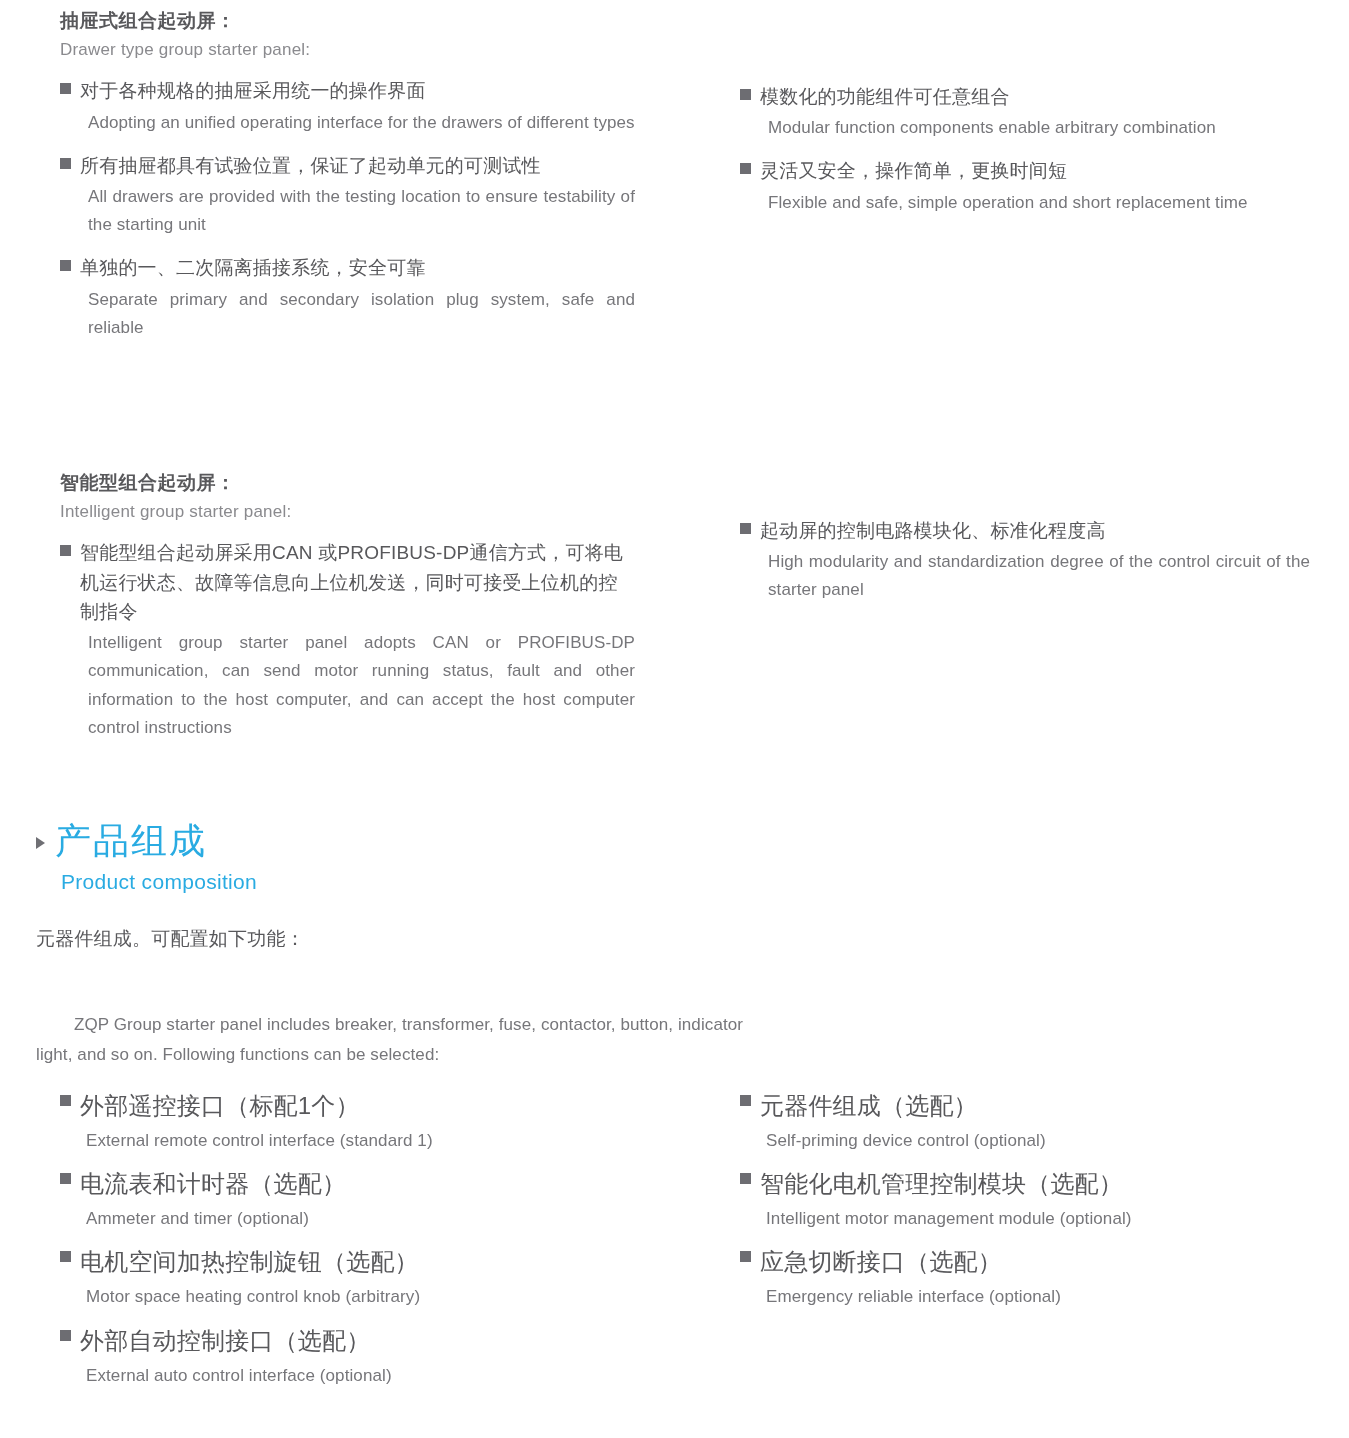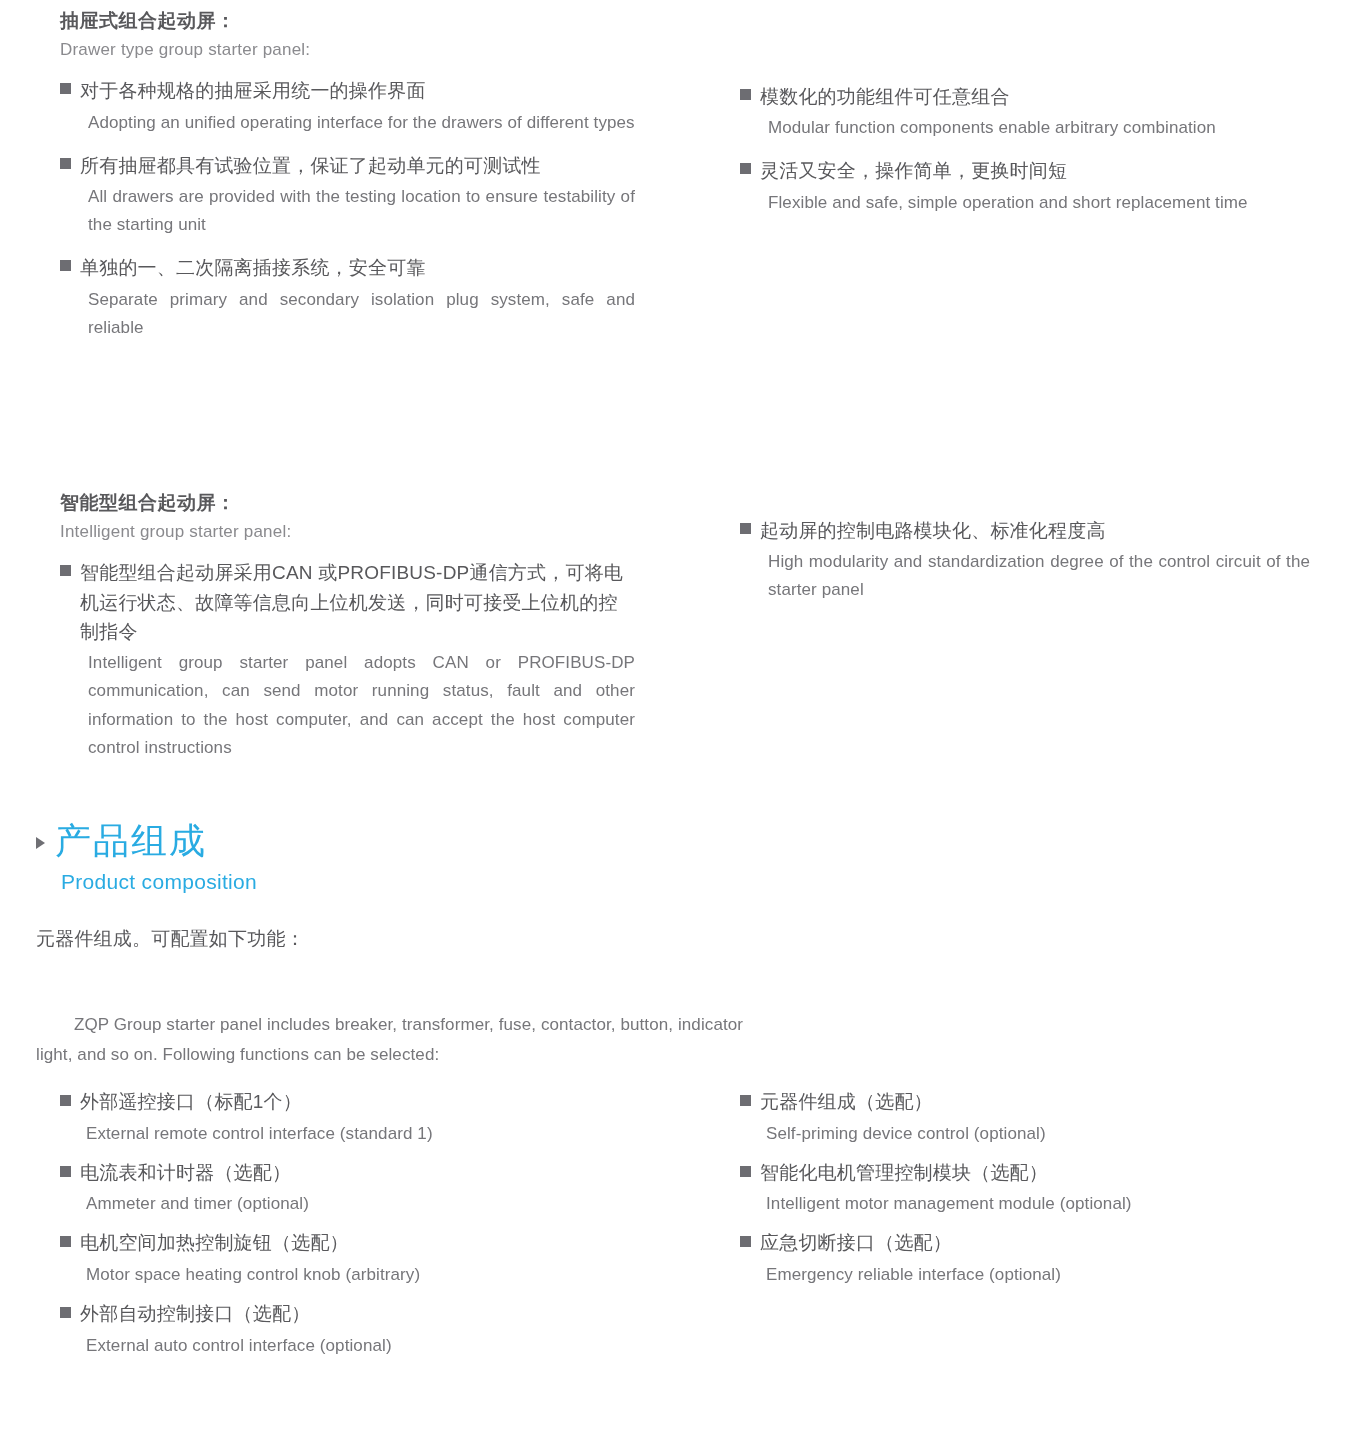--- a/index.html
+++ b/index.html
@@ -74,21 +74,21 @@
     width: 575px;
   }
   .col-right {
     position: absolute;
     left: 740px;
     width: 570px;
   }
   
   #drawer-block { top: 8px; }
   #drawer-right { top: 82px; }
-  #intel-block { top: 490px; }
+  #intel-block { top: 470px; }
   #intel-right { top: 516px; }
 
   
   .prod-head {
     position: absolute;
     left: 36px;
     top: 819px;
     width: 900px;
   }
   .prod-head-row {
@@ -147,21 +147,21 @@
     width: 600px;
   }
   .opt-right {
     position: absolute;
     left: 740px;
     top: 1088px;
     width: 570px;
   }
   .opt-row { margin-bottom: 5px; }
   .opt-cn {
-    font-size: 19px;
+    font-size: 24px;
     color: #58585b;
     line-height: 1.5;
     letter-spacing: 0.2px;
   }
   .opt-en {
     font-size: 17px;
     color: #76767a;
     line-height: 1.6;
     padding-left: 26px;
     margin-top: 3px;

